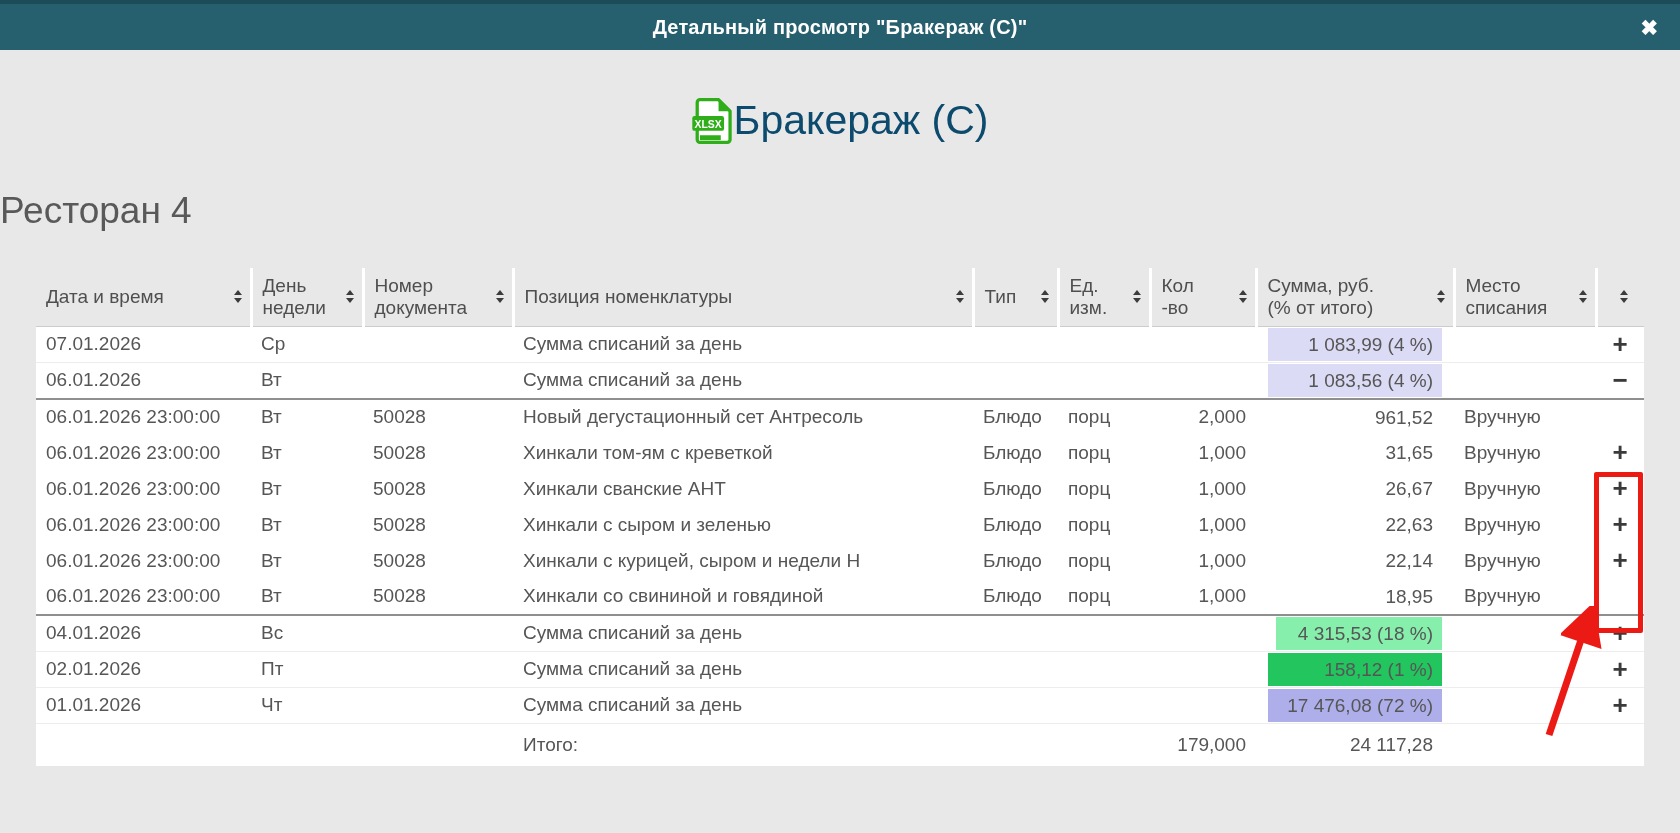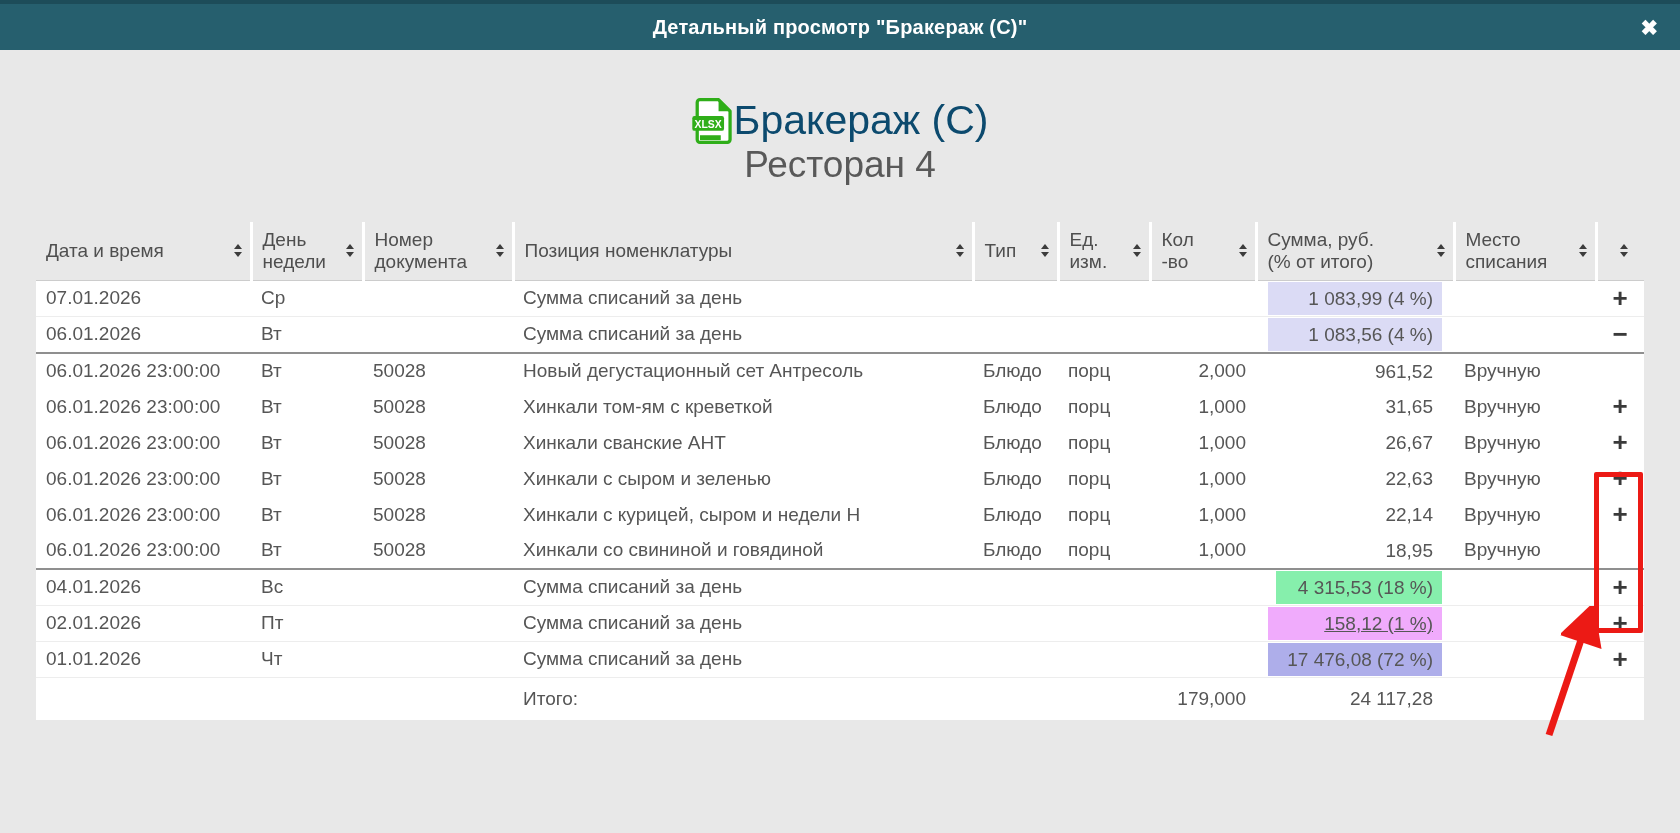--- a/index.html
+++ b/index.html
@@ -24,21 +24,21 @@
     color:#ffffff; font-size:21px; font-weight:700; cursor:pointer; line-height:1;
   }
   
   .report-title {
     margin-top:47px;
     display:flex; align-items:center; justify-content:center; 
   }
   .report-title-text { font-size:41px; color:#0c4a6e; }
   .xlsx-icon { width:42px; height:46px; display:block; }
   .subtitle {
-    text-align:center;
+    margin-top:46px; 
     font-size:37px; color:#595959; font-weight:400;
   }
   
   table {
     margin:36px 36px 0 36px;
     width:1608px;
     border-collapse:collapse;
     table-layout:fixed;
     background:#ffffff;
     font-size:19px;
@@ -319,21 +319,21 @@
       </tr>
       <tr class="summary">
         <td class="col-date">02.01.2026</td>
         <td class="col-day">Пт</td>
         <td class="col-doc"></td>
         <td class="col-position">Сумма списаний за день</td>
         <td class="col-type"></td>
         <td class="col-unit"></td>
         <td class="col-qty"></td>
         <td class="col-sum">
-          <div class="sum-inner" style="background: #f0abfc; text-decoration: underline;">158,12 (1 %)</div>
+          <div class="sum-inner" style="background: #22c55e;">158,12 (1 %)</div>
         </td>
         <td class="col-place"></td>
         <td class="col-expander">+</td>
       </tr>
       <tr class="summary">
         <td class="col-date">01.01.2026</td>
         <td class="col-day">Чт</td>
         <td class="col-doc"></td>
         <td class="col-position">Сумма списаний за день</td>
         <td class="col-type"></td>

